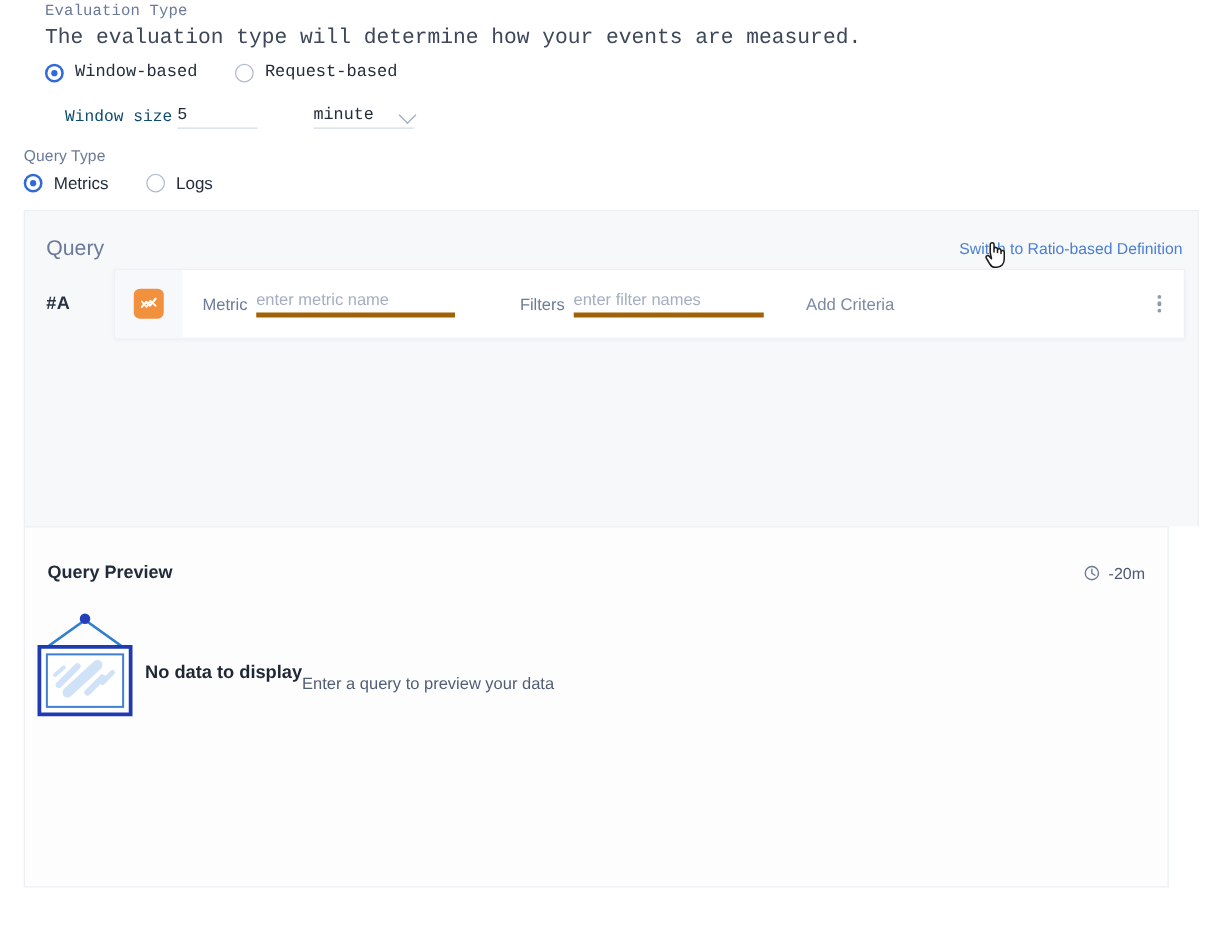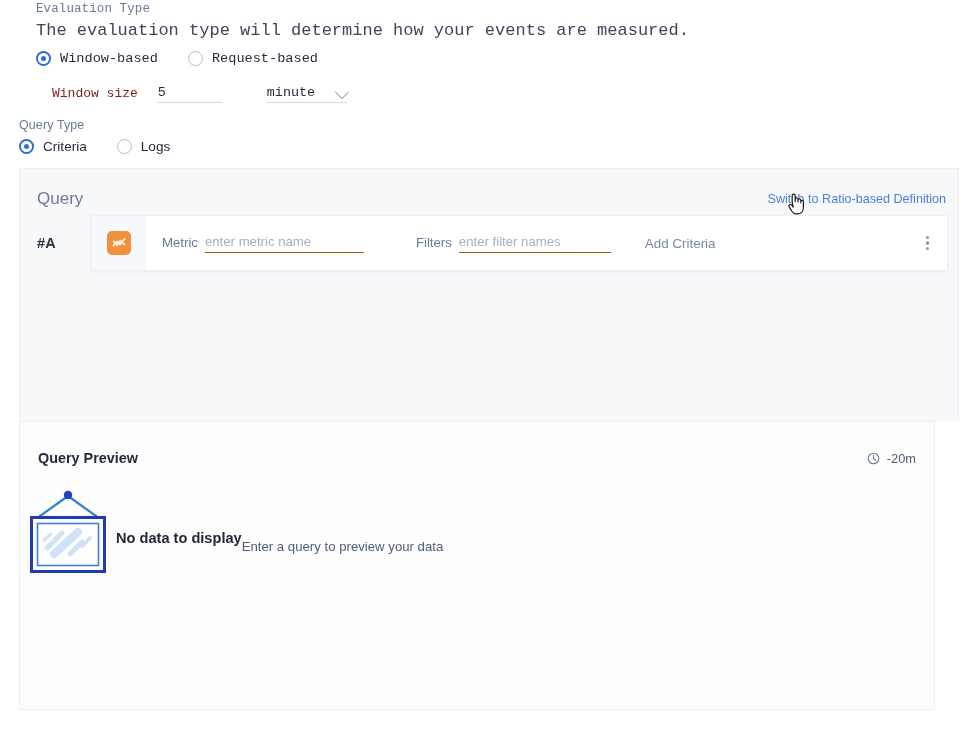--- a/index.html
+++ b/index.html
@@ -105,22 +105,22 @@
   }
 
   #window-size-row {
     display: flex;
     align-items: flex-end;
     margin-top: 15px;
     padding-left: 16px;
   }
   #window-size-row .lbl {
     font-size: 13px;
-    color: #7f1d1d;
-    margin-right: 20px;
+    color: #0c4a6e;
+    margin-right: 4px;
     padding-bottom: 2px;
   }
   #window-size-input {
     width: 64px;
     font-size: 13.4px;
     color: #252d3d;
     padding-bottom: 2px;
   }
   #window-unit-select {
     width: 80px;
@@ -221,21 +221,21 @@
     margin-left: 16px;
   }
   .field-group .f-label {
     font-size: 13.2px;
     color: #6b7a99;
     padding-bottom: 3px;
     margin-right: 7px;
     white-space: nowrap;
   }
   .field-input {
-    border-bottom: 1px solid #a16207;
+    border-bottom: 4px solid #a16207;
     font-size: 13.2px;
     color: #a5afc1;
     padding-bottom: 3px;
     box-sizing: border-box;
   }
   #metric-name-input { width: 159px; }
   #filters-input { width: 152px; }
   #add-operator-button {
     font-size: 13.4px;
     color: #7c8aa3;
@@ -406,21 +406,21 @@
       <span class="caret"></span>
     </span>
   </div>
 </section>
 
 <section id="query-type">
   <div class="section-label title">Query Type</div>
   <div class="radio-row">
     <div class="radio-opt">
       <span class="radio checked"></span>
-      <span class="radio-label">Criteria</span>
+      <span class="radio-label">Metrics</span>
     </div>
     <div class="radio-opt">
       <span class="radio"></span>
       <span class="radio-label">Logs</span>
     </div>
   </div>
 </section>
 
 <section id="query-panel">
 

